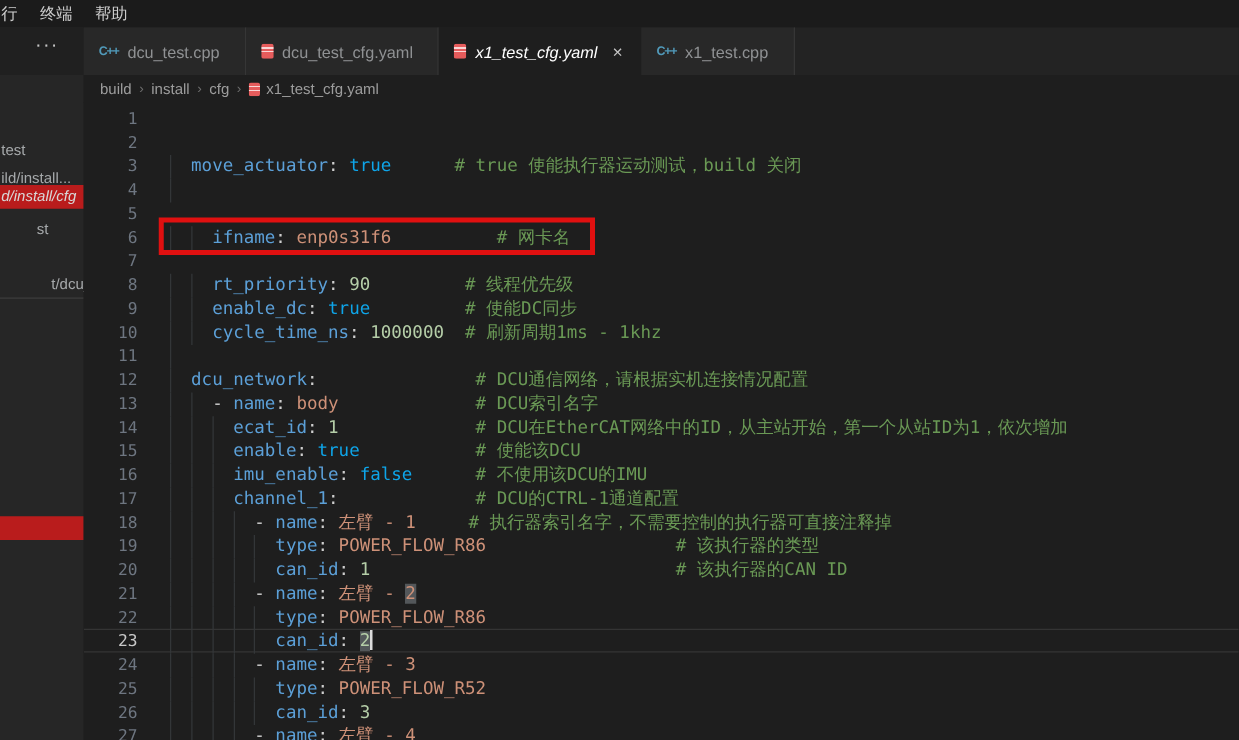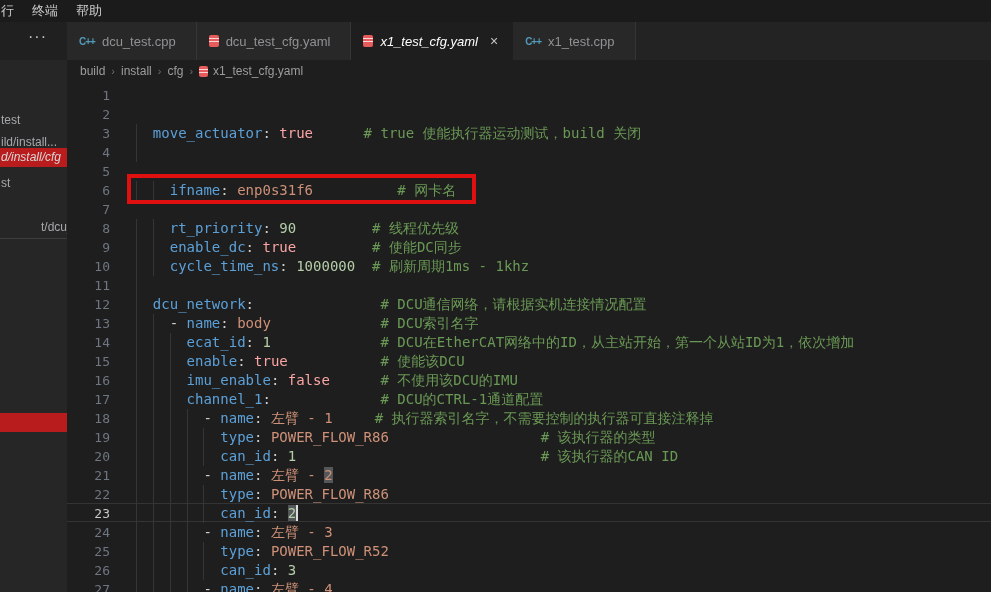--- a/index.html
+++ b/index.html
@@ -54,21 +54,21 @@
   .line .ln { width:57px; flex:0 0 57px; text-align:right; padding-right:14px; color:#6e7681;
     font-size:13px; }
   .line .code { position:relative; margin-left:12px; flex:1; }
   .line.active { border-top:1px solid #343434; border-bottom:1px solid #343434; }
   .line.active .ln { color:#c8c8c8; }
   .guide { position:absolute; top:0; width:1px; height:19px; background:#333638; }
   .tk-k { color:#5ca0d8; }
   .tk-p { color:#cfcfcf; }
   .tk-s { color:#ce9178; }
   .tk-n { color:#b5cea8; }
-  .tk-b { color:#fca5a5; }
+  .tk-b { color:#0ea5e9; }
   .tk-c { color:#6a9955; }
   .tk-w { color:#d4d4d4; }
   .hl { background:#53575a; }
   .cursor { display:inline-block; width:2px; height:16px; background:#dcdcdc; vertical-align:-3px; }
 
   .redbox { position:absolute; left:60px; top:92px; width:349px; height:30px;
     border:4px solid #e01010; pointer-events:none; }
 </style>
 </head>
 <body>
@@ -82,21 +82,21 @@
     </div>
 
   <div class="sidebar">
     <div class="sidebar-top">
       <div class="more-btn">···</div>
     </div>
     <div id="side-list">
         <div class="side-item" style="top: 89px;">test</div>
         <div class="side-item" style="top: 111px;">ild/install...</div>
         <div class="side-item selected italic" style="top: 126px;">d/install/cfg</div>
-        <div class="side-item" style="top: 152px;">st</div>
+        <div class="side-item" style="top: 152px; text-align: center;">st</div>
         <div class="side-item" style="top: 196px; margin-left: 40px;">t/dcu_test...</div>
         <div class="side-item selected" style="top: 391px;"></div>
         <div class="side-sep" style="top: 216px;"></div>
       </div>
   </div>
 
   <div class="main">
     <div class="tabbar" id="tabbar">
         <div class="tab">
           <span class="icon-cpp">C++</span>

